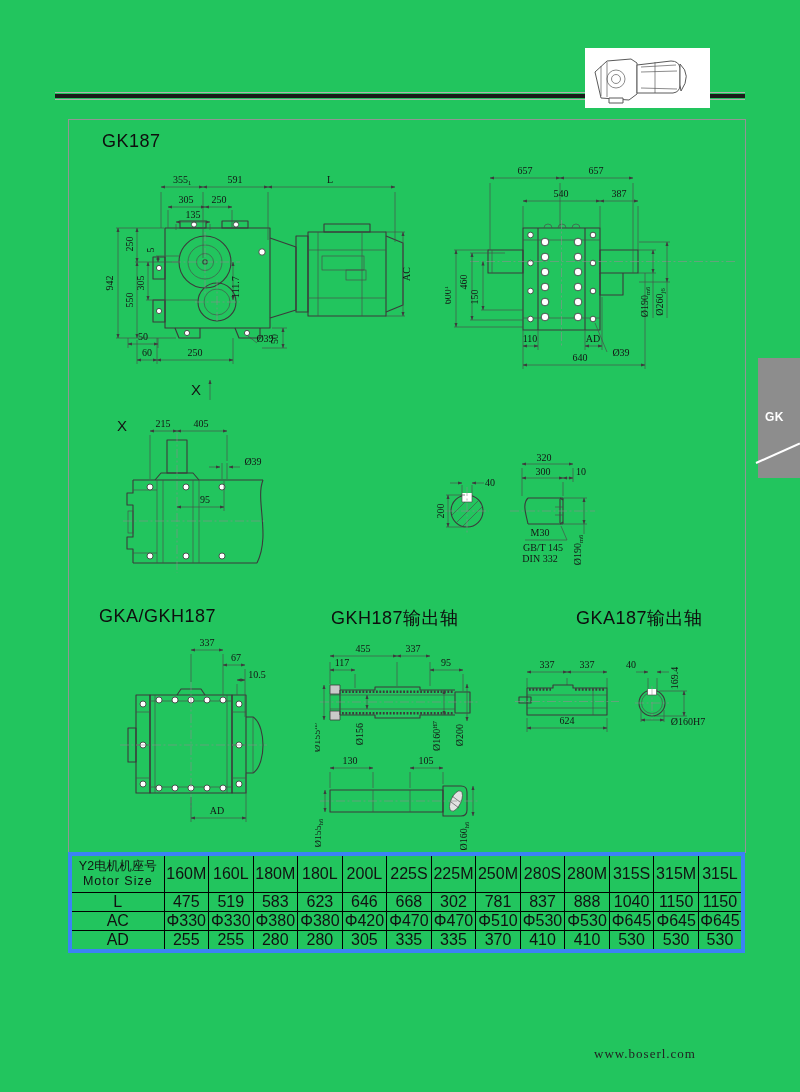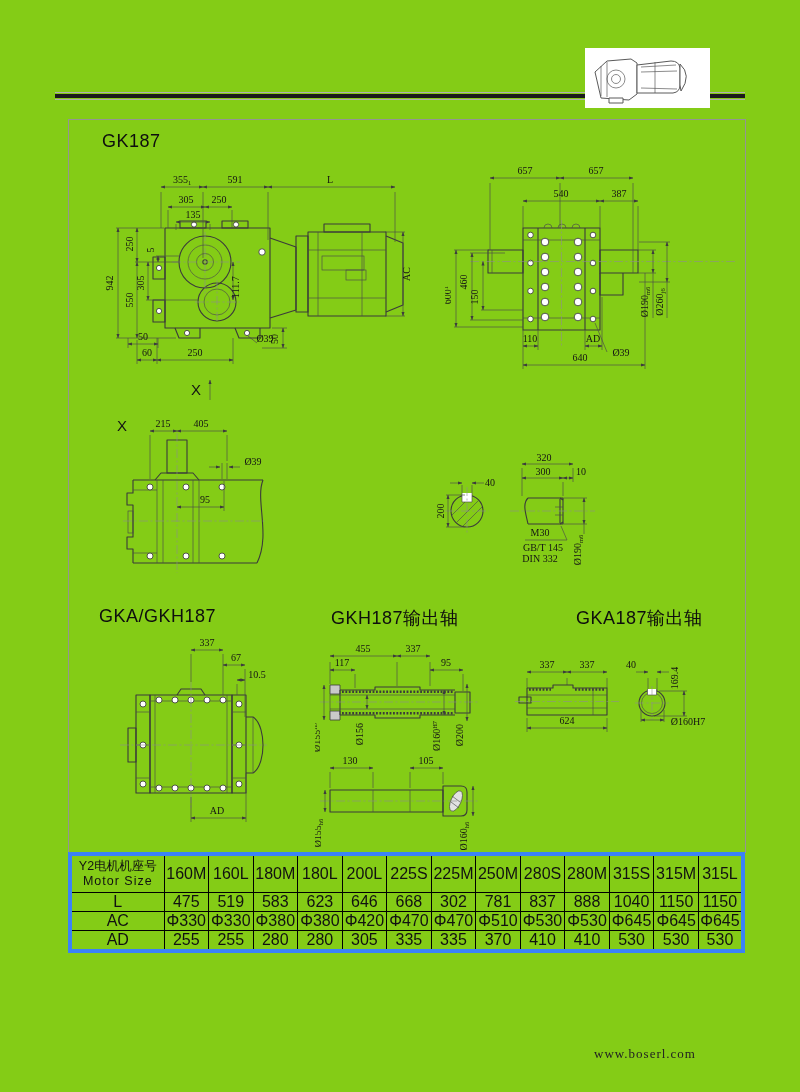--- a/index.html
+++ b/index.html
@@ -1,16 +1,16 @@
 <!DOCTYPE html>
 <html><head>
 <meta charset="utf-8">
 <style>
   html,body{margin:0;padding:0;background:#fff;}
-  #page{position:relative;width:800px;height:1092px;background:#84cc16;overflow:hidden;
+  #page{position:relative;width:800px;height:1092px;background:#22c55e;overflow:hidden;
         font-family:"Liberation Sans",sans-serif;color:#111;}
   .abs{position:absolute;}
   
   #rule{position:absolute;left:55px;top:92px;width:690px;}
   #rule .g1{height:1px;background:#b0b0b0;}
   #rule .bk{height:4px;background:#1b1b1b;margin-top:1px;}
   #rule .g2{height:1px;background:#b0b0b0;margin-top:1px;}
   
   #frame{position:absolute;left:68px;top:119px;width:676px;height:733px;
          border:1px solid #949494;border-bottom:none;}
@@ -715,16 +715,20 @@
           <td>370</td>
           <td>410</td>
           <td>410</td>
           <td>530</td>
           <td>530</td>
           <td>530</td>
         </tr>
       </tbody>
     </table>
 
+  <div id="gk-tab">
+    <span class="lbl">GK</span>
+    <div class="diag"></div>
+  </div>
 
   <div id="footer">www.boserl.com</div>
 
 </div>
 
 </body></html>

